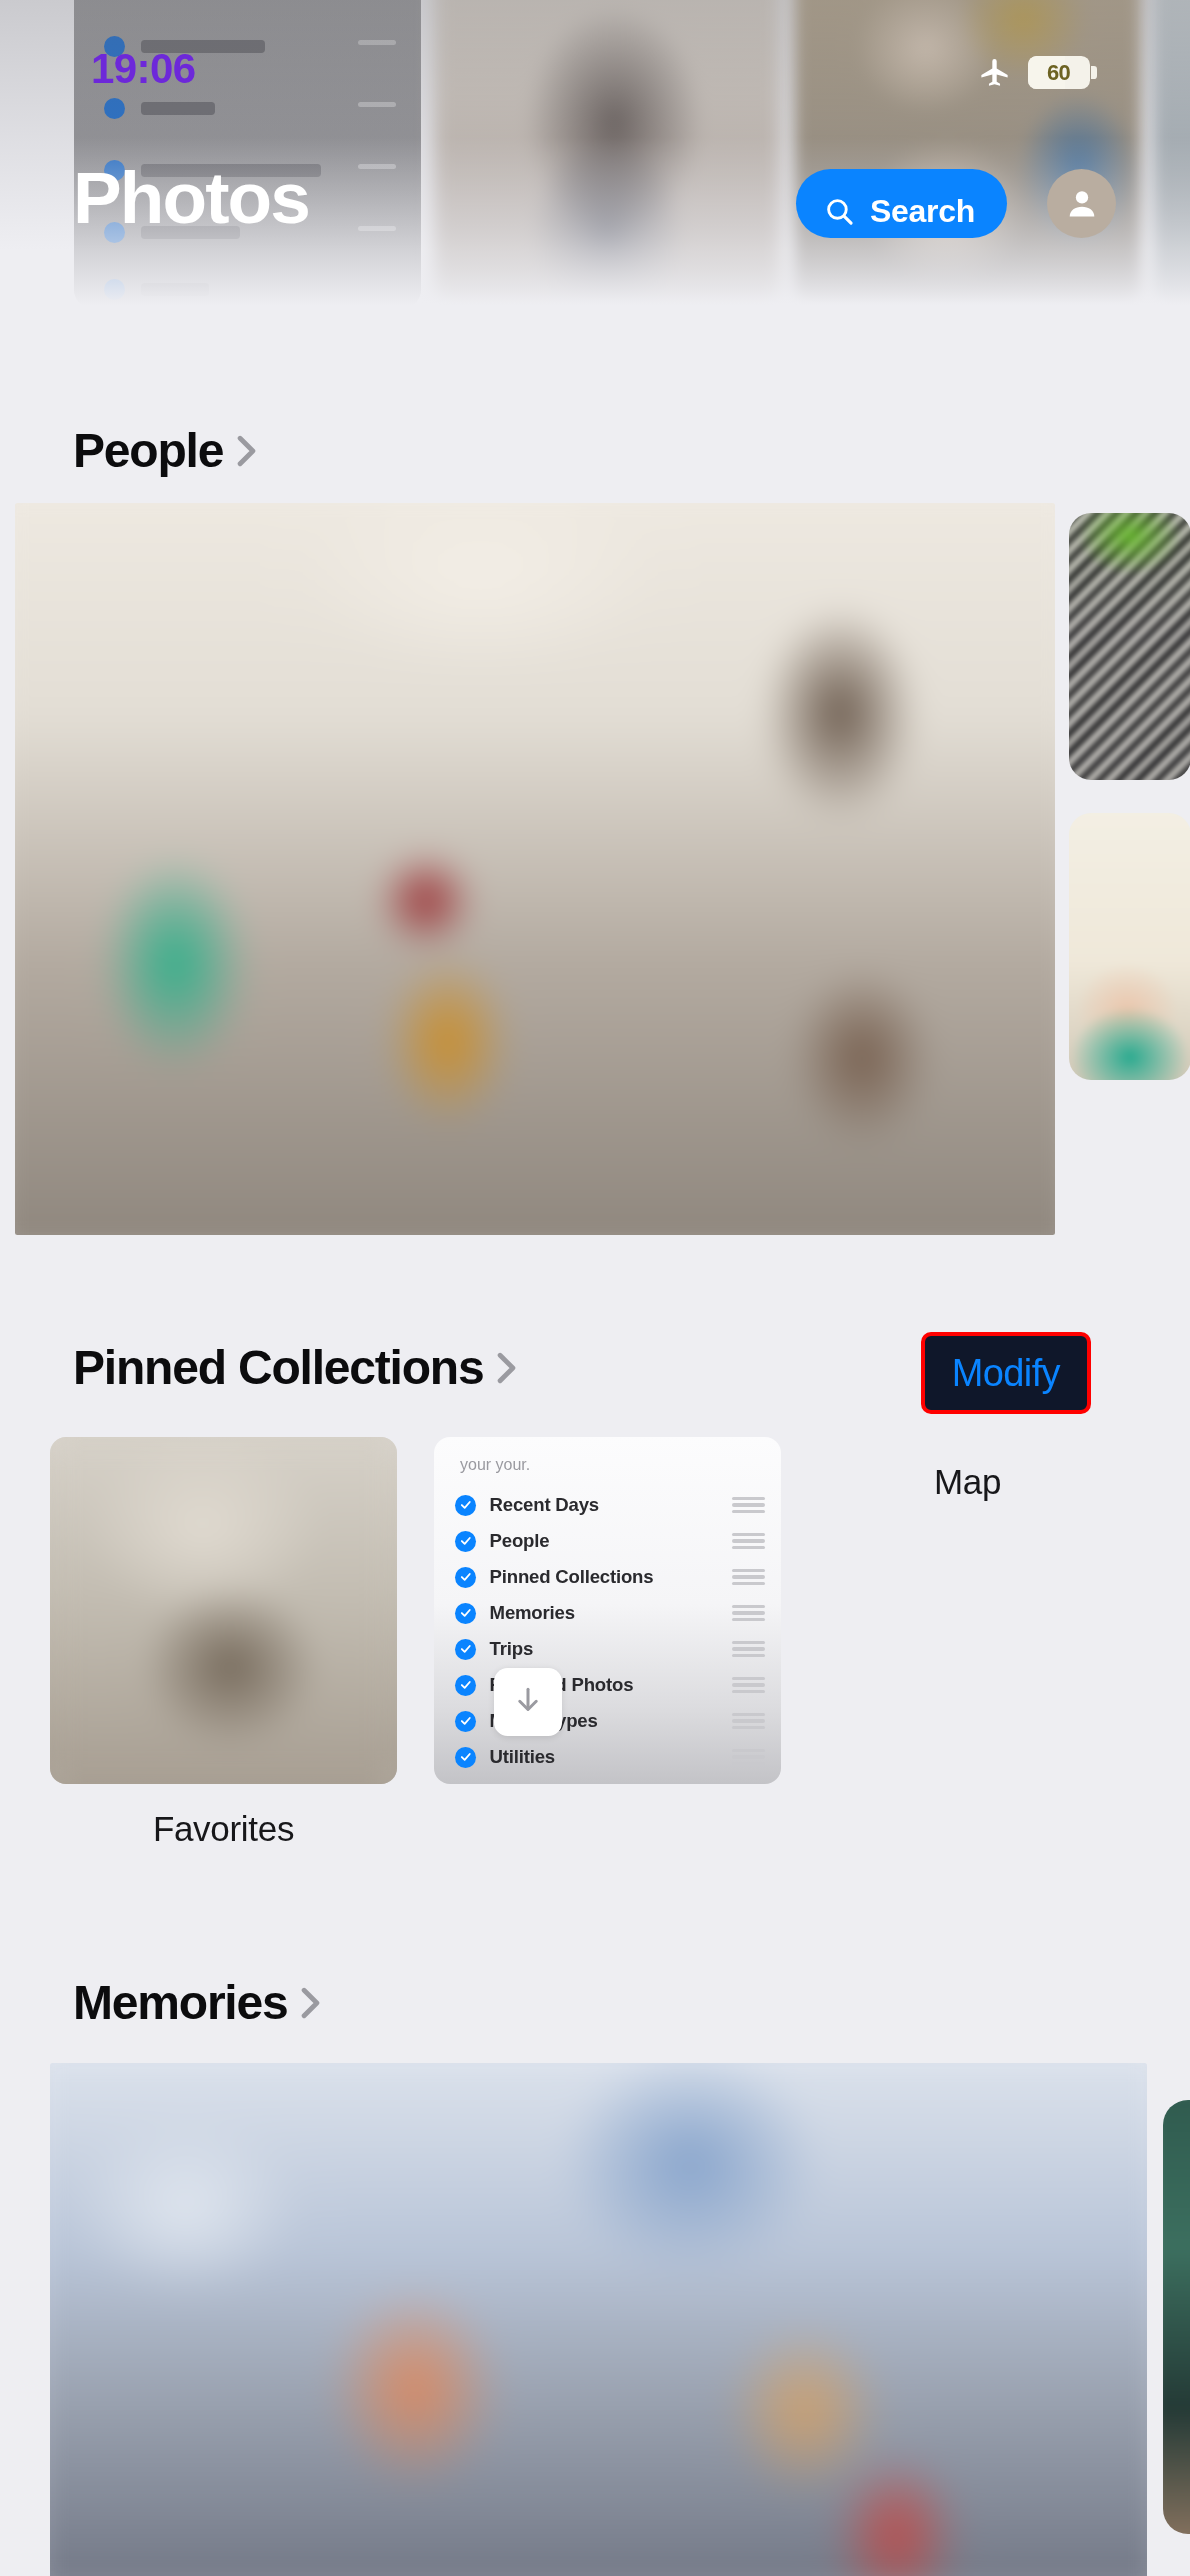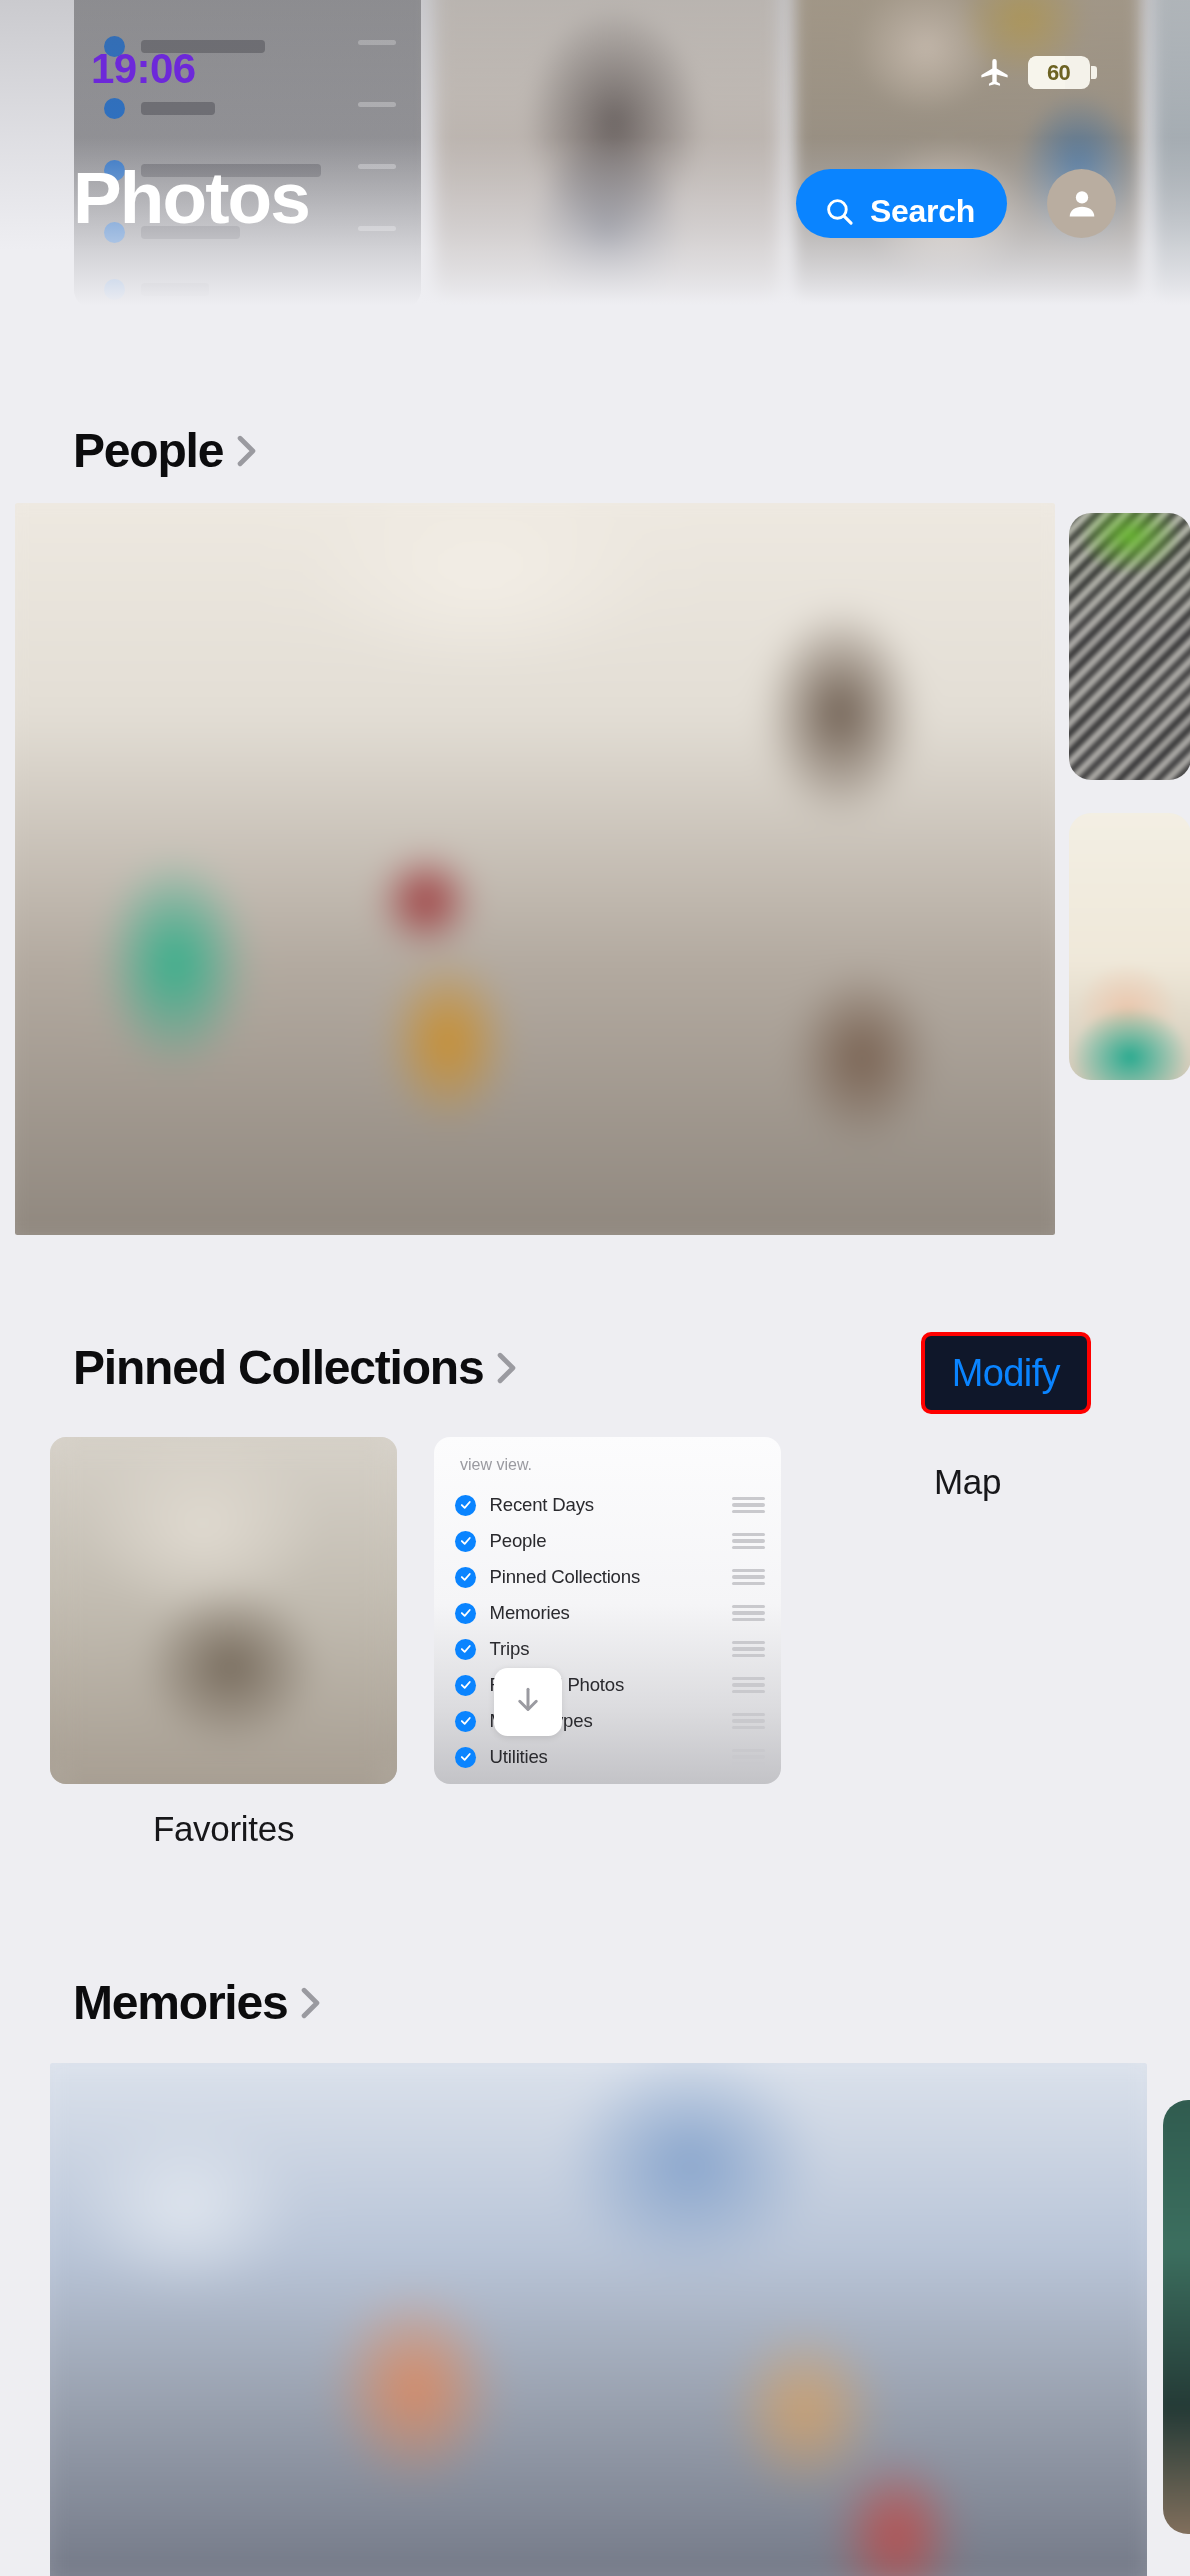--- a/index.html
+++ b/index.html
@@ -128,21 +128,21 @@
   }
   .thumb-fav .blurlayer { position:absolute; inset:-18.6px; backdrop-filter:blur(13.6px); }
 
   .cell-rs { left:434px; }
   .thumb-rs { background:linear-gradient(180deg,#fcfcfd 0%,#f5f5f7 48%,#dcdcdf 78%,#c3c3c7 100%); }
   .rs-caption { position:absolute; left:26px; top:18.6px; font-size:16px; color:#9a9aa0; }
   .rs-list { position:absolute; left:21px; right:16px; top:50px; }
   .rs-item { display:flex; align-items:center; height:36px; gap:13.6px; }
   .rs-check { width:21px; height:21px; border-radius:50%; background:#0a84ff; flex:none;
               display:flex; align-items:center; justify-content:center; }
-  .rs-text { font-size:18.6px; font-weight:400; color:#2a2a2e; white-space:nowrap; letter-spacing:-0.2px; }
+  .rs-text { font-size:18.6px; font-weight:700; color:#2a2a2e; white-space:nowrap; letter-spacing:-0.2px; }
   .rs-grip { margin-left:auto; width:33px; height:16px; flex:none; display:flex; flex-direction:column; justify-content:space-between; }
   .rs-grip i { display:block; height:3.1px; background:#c9c9cd; border-radius:1.9px; }
   .rs-dl { position:absolute; left:60px; top:231px; width:68px; height:68px; border-radius:13.6px; background:#ffffff;
            display:flex; align-items:center; justify-content:center; box-shadow:0 1.2px 6.2px rgba(0,0,0,.10); }
 
   .cell-map { left:794px; }
   .thumb-map { background:
       radial-gradient(ellipse 161px 93px at 22% 8%, rgba(175,222,110,.95) 0%, rgba(175,222,110,0) 62%),
       radial-gradient(ellipse 74px 56px at 54% 64%, rgba(178,222,116,.9) 0%, rgba(178,222,116,0) 62%),
       radial-gradient(ellipse 87px 62px at 20% 82%, rgba(172,216,112,.75) 0%, rgba(172,216,112,0) 62%),
@@ -277,21 +277,21 @@
 
     <div class="pinned-cell cell-fav">
       <div class="pinned-thumb thumb-fav">
         <div class="blurlayer"></div>
       </div>
       <div class="pinned-label">Favorites</div>
     </div>
 
     <div class="pinned-cell cell-rs">
       <div class="pinned-thumb thumb-rs">
-        <div class="rs-caption">view view.</div>
+        <div class="rs-caption">your your.</div>
         <div class="rs-list">
           <div class="rs-item">
             <span class="rs-check">
                 <svg width="13.6" height="13.6" viewBox="0 0 24 24">
                   <polyline points="5,12.5 10,17.5 19,7" fill="none" stroke="#fff" stroke-width="3.2" stroke-linecap="round" stroke-linejoin="round"></polyline>
                 </svg>
               </span>
             <span class="rs-text">Recent Days</span>
             <span class="rs-grip">
                 <i></i>

